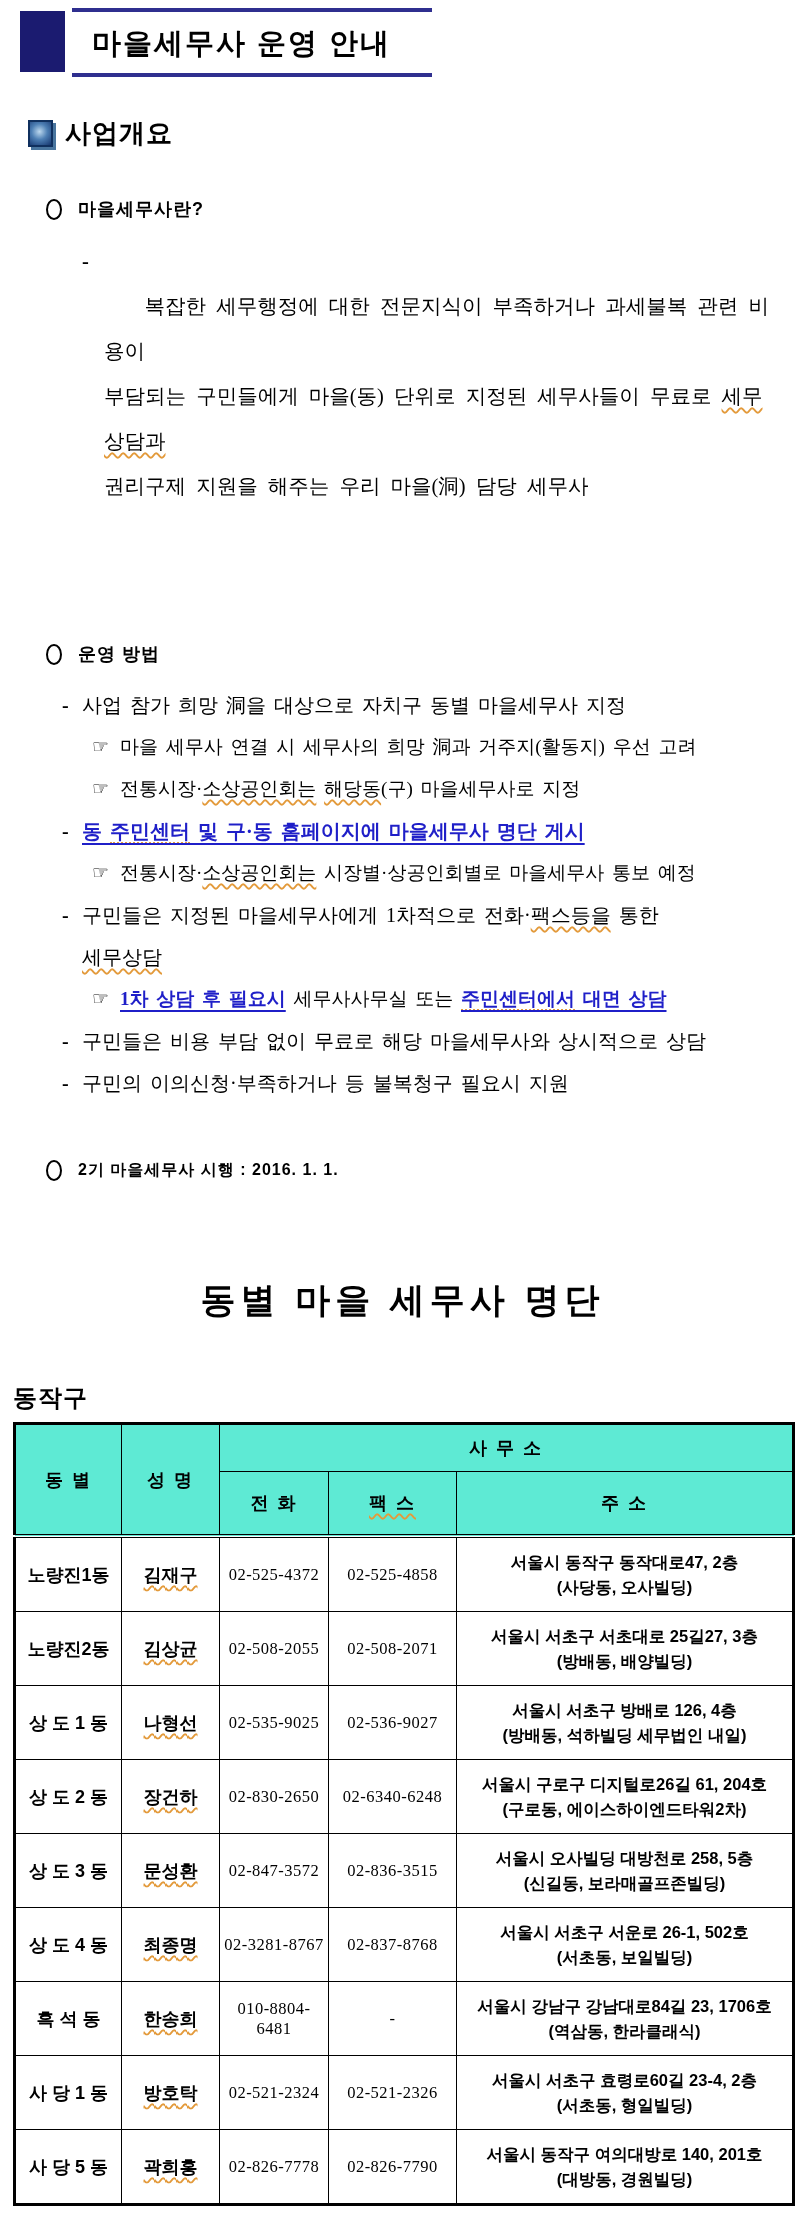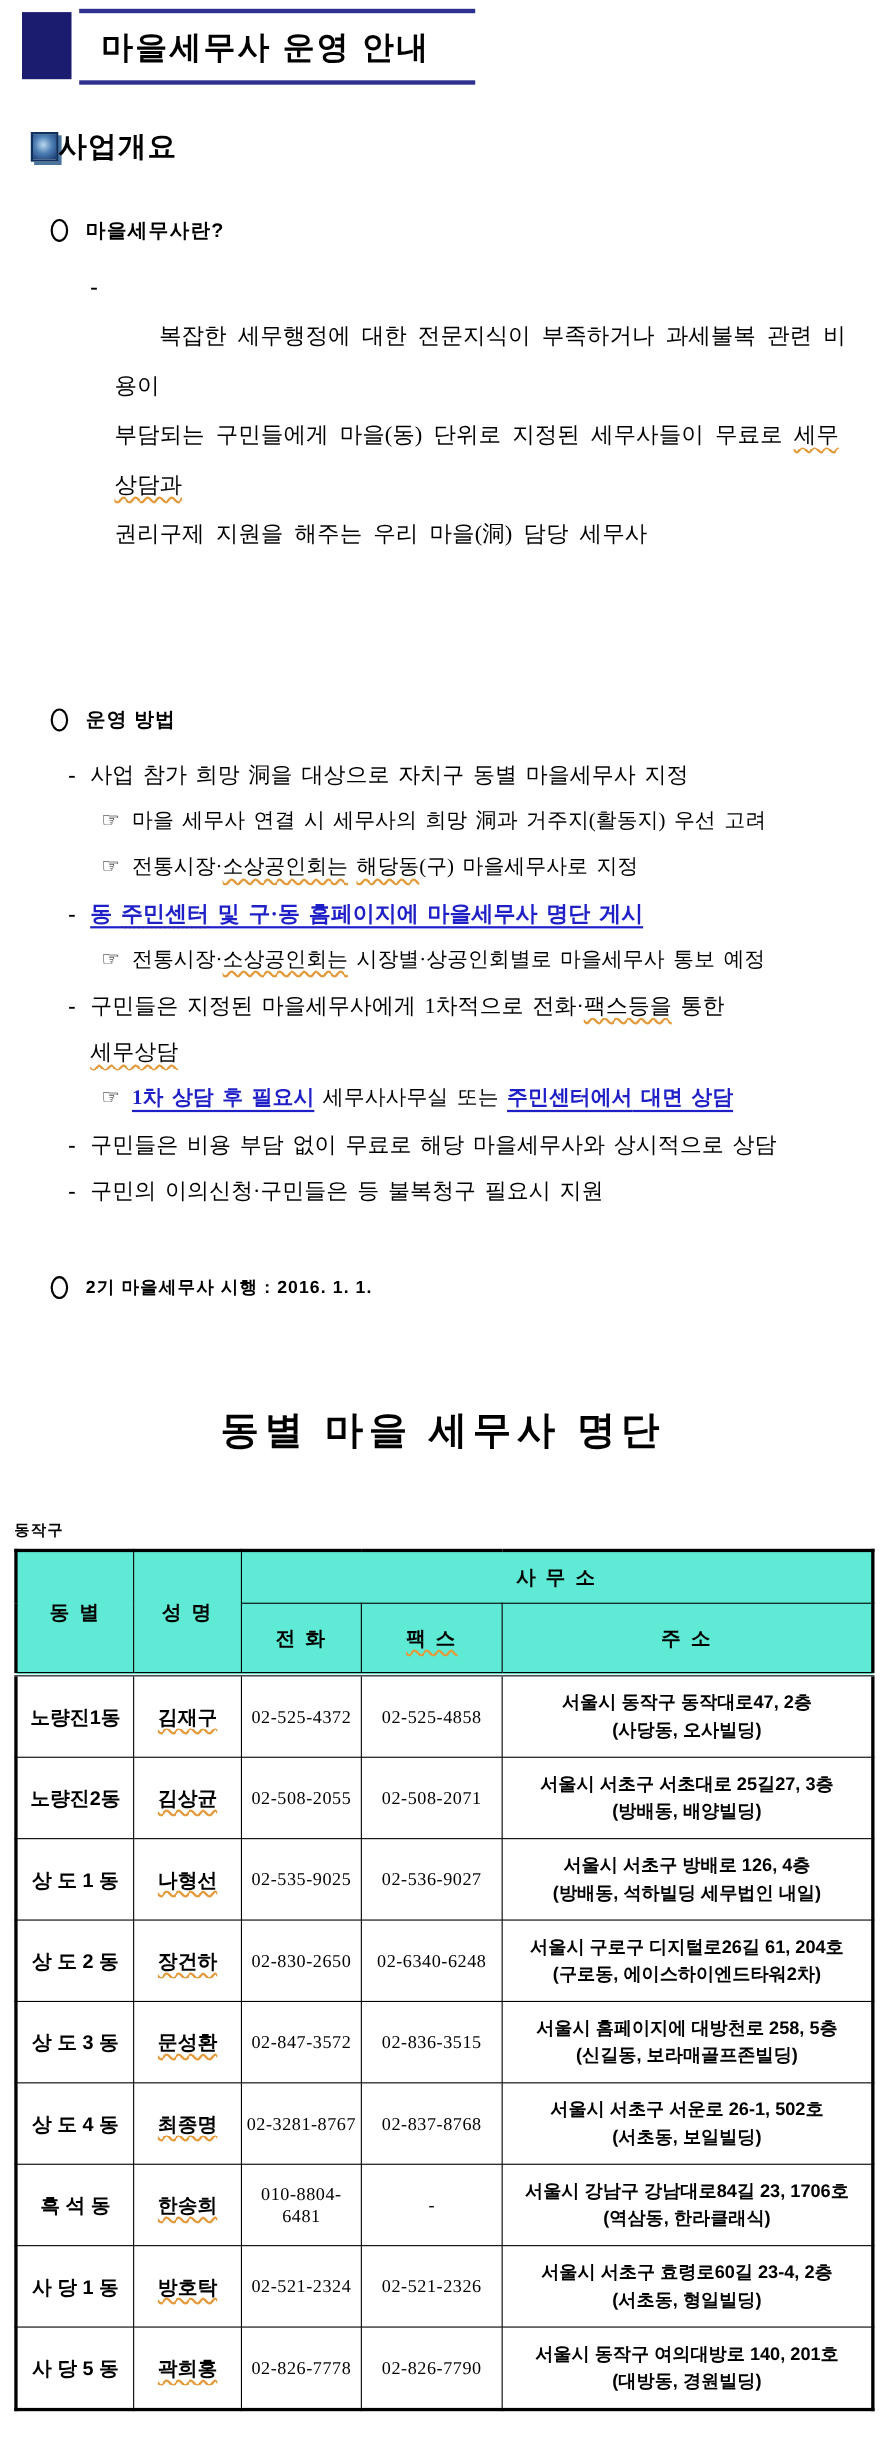--- a/index.html
+++ b/index.html
@@ -7,21 +7,21 @@
         font-family:"Liberation Serif",serif;color:#000;}
 
   
   .banner{position:relative;width:412px;margin-left:20px;height:66px;}
   .banner-rect{position:absolute;left:0;top:3px;width:45px;height:61px;background:#1b1b70;}
   .banner-body{margin-left:52px;border-top:4px solid #2f2f8f;border-bottom:4px solid #2f2f8f;
                padding:12px 0 9px 20px;font-family:"Liberation Sans",sans-serif;
                font-weight:bold;font-size:29px;letter-spacing:2px;}
 
   
-  .section-head{margin:42px 0 0 28px;display:flex;align-items:center;}
+  .section-head{margin:42px 0 0 28px;display:flex;align-items:center;gap:12px;}
   .sq-icon{width:21px;height:23px;border:2px solid #10305e;
            background:radial-gradient(circle at 45% 42%, #bcd8ee 0%, #4d7fb4 45%, #15356e 100%);
            box-shadow:3px 3px 0 #49759e;}
   .section-title{font-family:"Liberation Sans",sans-serif;font-weight:bold;font-size:26px;letter-spacing:1px;}
 
   
   .qhead{margin-left:46px;display:flex;align-items:center;}
   .obullet{display:inline-block;width:12px;height:17px;border:2px solid #000;border-radius:50%;
            margin-right:16px;flex:0 0 auto;}
   .qhead .qtxt{font-family:"Liberation Sans",sans-serif;font-weight:bold;font-size:18px;letter-spacing:1px;}
@@ -45,21 +45,21 @@
   .wavy{text-decoration:underline;text-decoration-style:wavy;text-decoration-color:#e39a3b;
         text-decoration-thickness:1.5px;text-underline-offset:4px;}
   .blue{color:#1f1fc8;font-weight:bold;text-decoration:underline;text-decoration-color:#1f1fc8;
         text-underline-offset:5px;text-decoration-thickness:2px;}
   .bluewavy{border-bottom:2px dotted #e39a3b;}
 
   
   .roster-title{margin-top:96px;text-align:center;font-family:"Liberation Sans",sans-serif;
                 font-weight:bold;font-size:35px;letter-spacing:5px;}
   .district{margin:58px 0 0 13px;font-family:"Liberation Sans",sans-serif;font-weight:bold;
-            font-size:14px;letter-spacing:1px;}
+            font-size:24px;letter-spacing:1px;}
   table.roster{margin:8px 0 0 13px;border-collapse:collapse;width:779px;table-layout:fixed;
                font-family:"Liberation Sans",sans-serif;}
   table.roster col.c-dong{width:107px;} table.roster col.c-name{width:98px;}
   table.roster col.c-phone{width:109px;} table.roster col.c-fax{width:128px;}
   table.roster col.c-addr{width:337px;}
   table.roster th,table.roster td{border:1.5px solid #000;text-align:center;vertical-align:middle;padding:2px;}
   table.roster{border:3px solid #000;}
   table.roster thead th{background:#5eead4;font-size:18px;font-weight:bold;letter-spacing:2px;}
   table.roster thead tr.h1 th{height:42px;}
   table.roster thead tr.h2 th{height:58px;}
@@ -103,21 +103,21 @@
   <div class="mlist">
       <div class="mitem m-dash"><span class="mk">-</span><span class="txt"><span class="">사업 참가 희망 洞을 대상으로 자치구 동별 마을세무사 지정</span></span></div>
       <div class="mitem m-pointer"><span class="mk">☞</span><span class="txt"><span class="">마을 세무사 연결 시 세무사의 희망 洞과 거주지(활동지) 우선 고려</span></span></div>
       <div class="mitem m-pointer"><span class="mk">☞</span><span class="txt"><span class="">전통시장·</span><span class="wavy">소상공인회는</span><span class=""> </span><span class="wavy">해당동</span><span class="">(구) 마을세무사로 지정</span></span></div>
       <div class="mitem m-dash"><span class="mk">-</span><span class="txt"><span class="blue">동 </span><span class="blue bluewavy">주민센터</span><span class="blue"> 및 구·동 홈페이지에 마을세무사 명단 게시</span></span></div>
       <div class="mitem m-pointer"><span class="mk">☞</span><span class="txt"><span class="">전통시장·</span><span class="wavy">소상공인회는</span><span class=""> 시장별·상공인회별로 마을세무사 통보 예정</span></span></div>
       <div class="mitem m-dash"><span class="mk">-</span><span class="txt"><span class="">구민들은 지정된 마을세무사에게 1차적으로 전화·</span><span class="wavy">팩스등을</span><span class=""> 통한 
 </span><span class="wavy">세무상담</span></span></div>
       <div class="mitem m-pointer"><span class="mk">☞</span><span class="txt"><span class="blue">1차 상담 후 필요시</span><span class=""> 세무사사무실 또는 </span><span class="blue bluewavy">주민센터에서</span><span class="blue"> 대면 상담</span></span></div>
       <div class="mitem m-dash"><span class="mk">-</span><span class="txt"><span class="">구민들은 비용 부담 없이 무료로 해당 마을세무사와 상시적으로 상담</span></span></div>
-      <div class="mitem m-dash"><span class="mk">-</span><span class="txt"><span class="">구민의 이의신청·구민들은 등 불복청구 필요시 지원</span></span></div>
+      <div class="mitem m-dash"><span class="mk">-</span><span class="txt"><span class="">구민의 이의신청·부족하거나 등 불복청구 필요시 지원</span></span></div>
     </div>
 
   <div class="qhead sched">
     <span class="obullet"></span>
     <span class="qtxt">2기 마을세무사 시행 : 2016. 1. 1.</span>
   </div>
 
   <div class="roster-title">동별 마을 세무사 명단</div>
   <div class="district">동작구</div>
 
@@ -181,21 +181,21 @@
             <div>서울시 구로구  디지털로26길 61, 204호</div>
             <div>(구로동, 에이스하이엔드타워2차)</div>
           </td>
         </tr>
         <tr>
           <td class="c-dong"><span class="">상 도 3 동</span></td>
           <td class="c-name"><span class="wavy">문성환</span></td>
           <td class="c-phone">02-847-3572</td>
           <td class="c-fax">02-836-3515</td>
           <td class="c-addr">
-            <div>서울시 홈페이지에 대방천로  258, 5층</div>
+            <div>서울시 오사빌딩 대방천로  258, 5층</div>
             <div>(신길동, 보라매골프존빌딩)</div>
           </td>
         </tr>
         <tr>
           <td class="c-dong"><span class="">상 도 4 동</span></td>
           <td class="c-name"><span class="wavy">최종명</span></td>
           <td class="c-phone">02-3281-8767</td>
           <td class="c-fax">02-837-8768</td>
           <td class="c-addr">
             <div>서울시 서초구 서운로  26-1, 502호</div>

